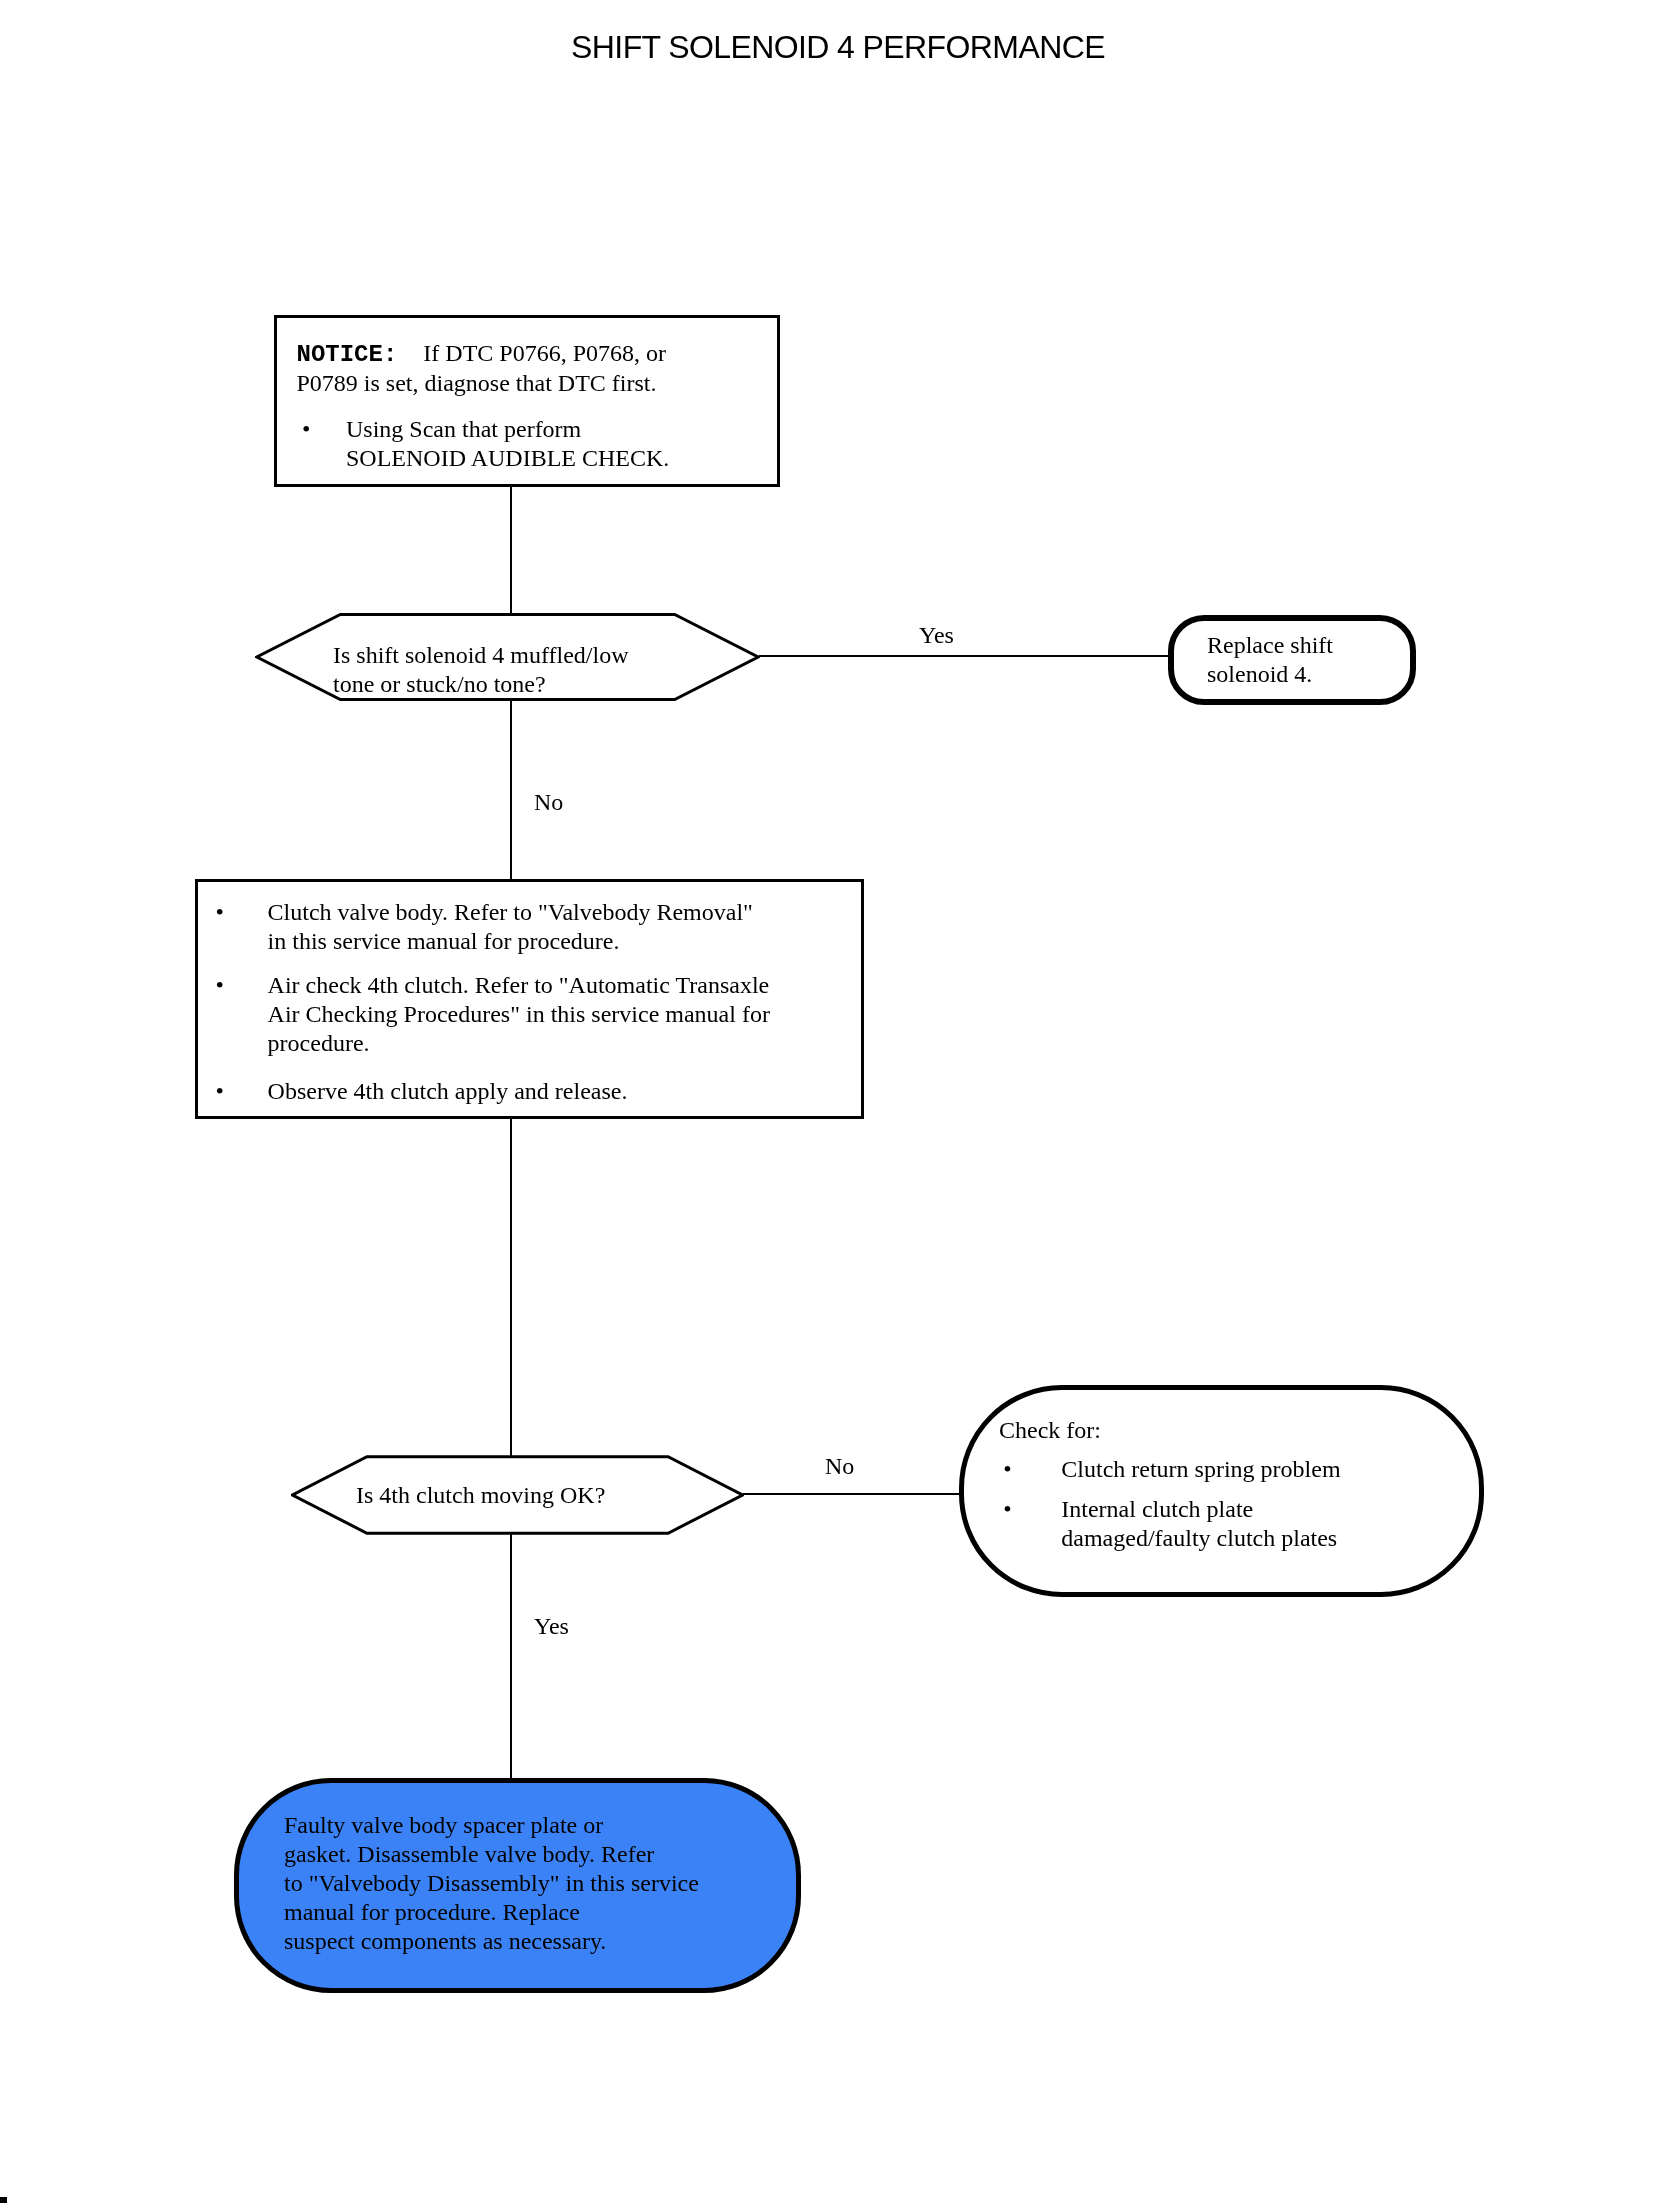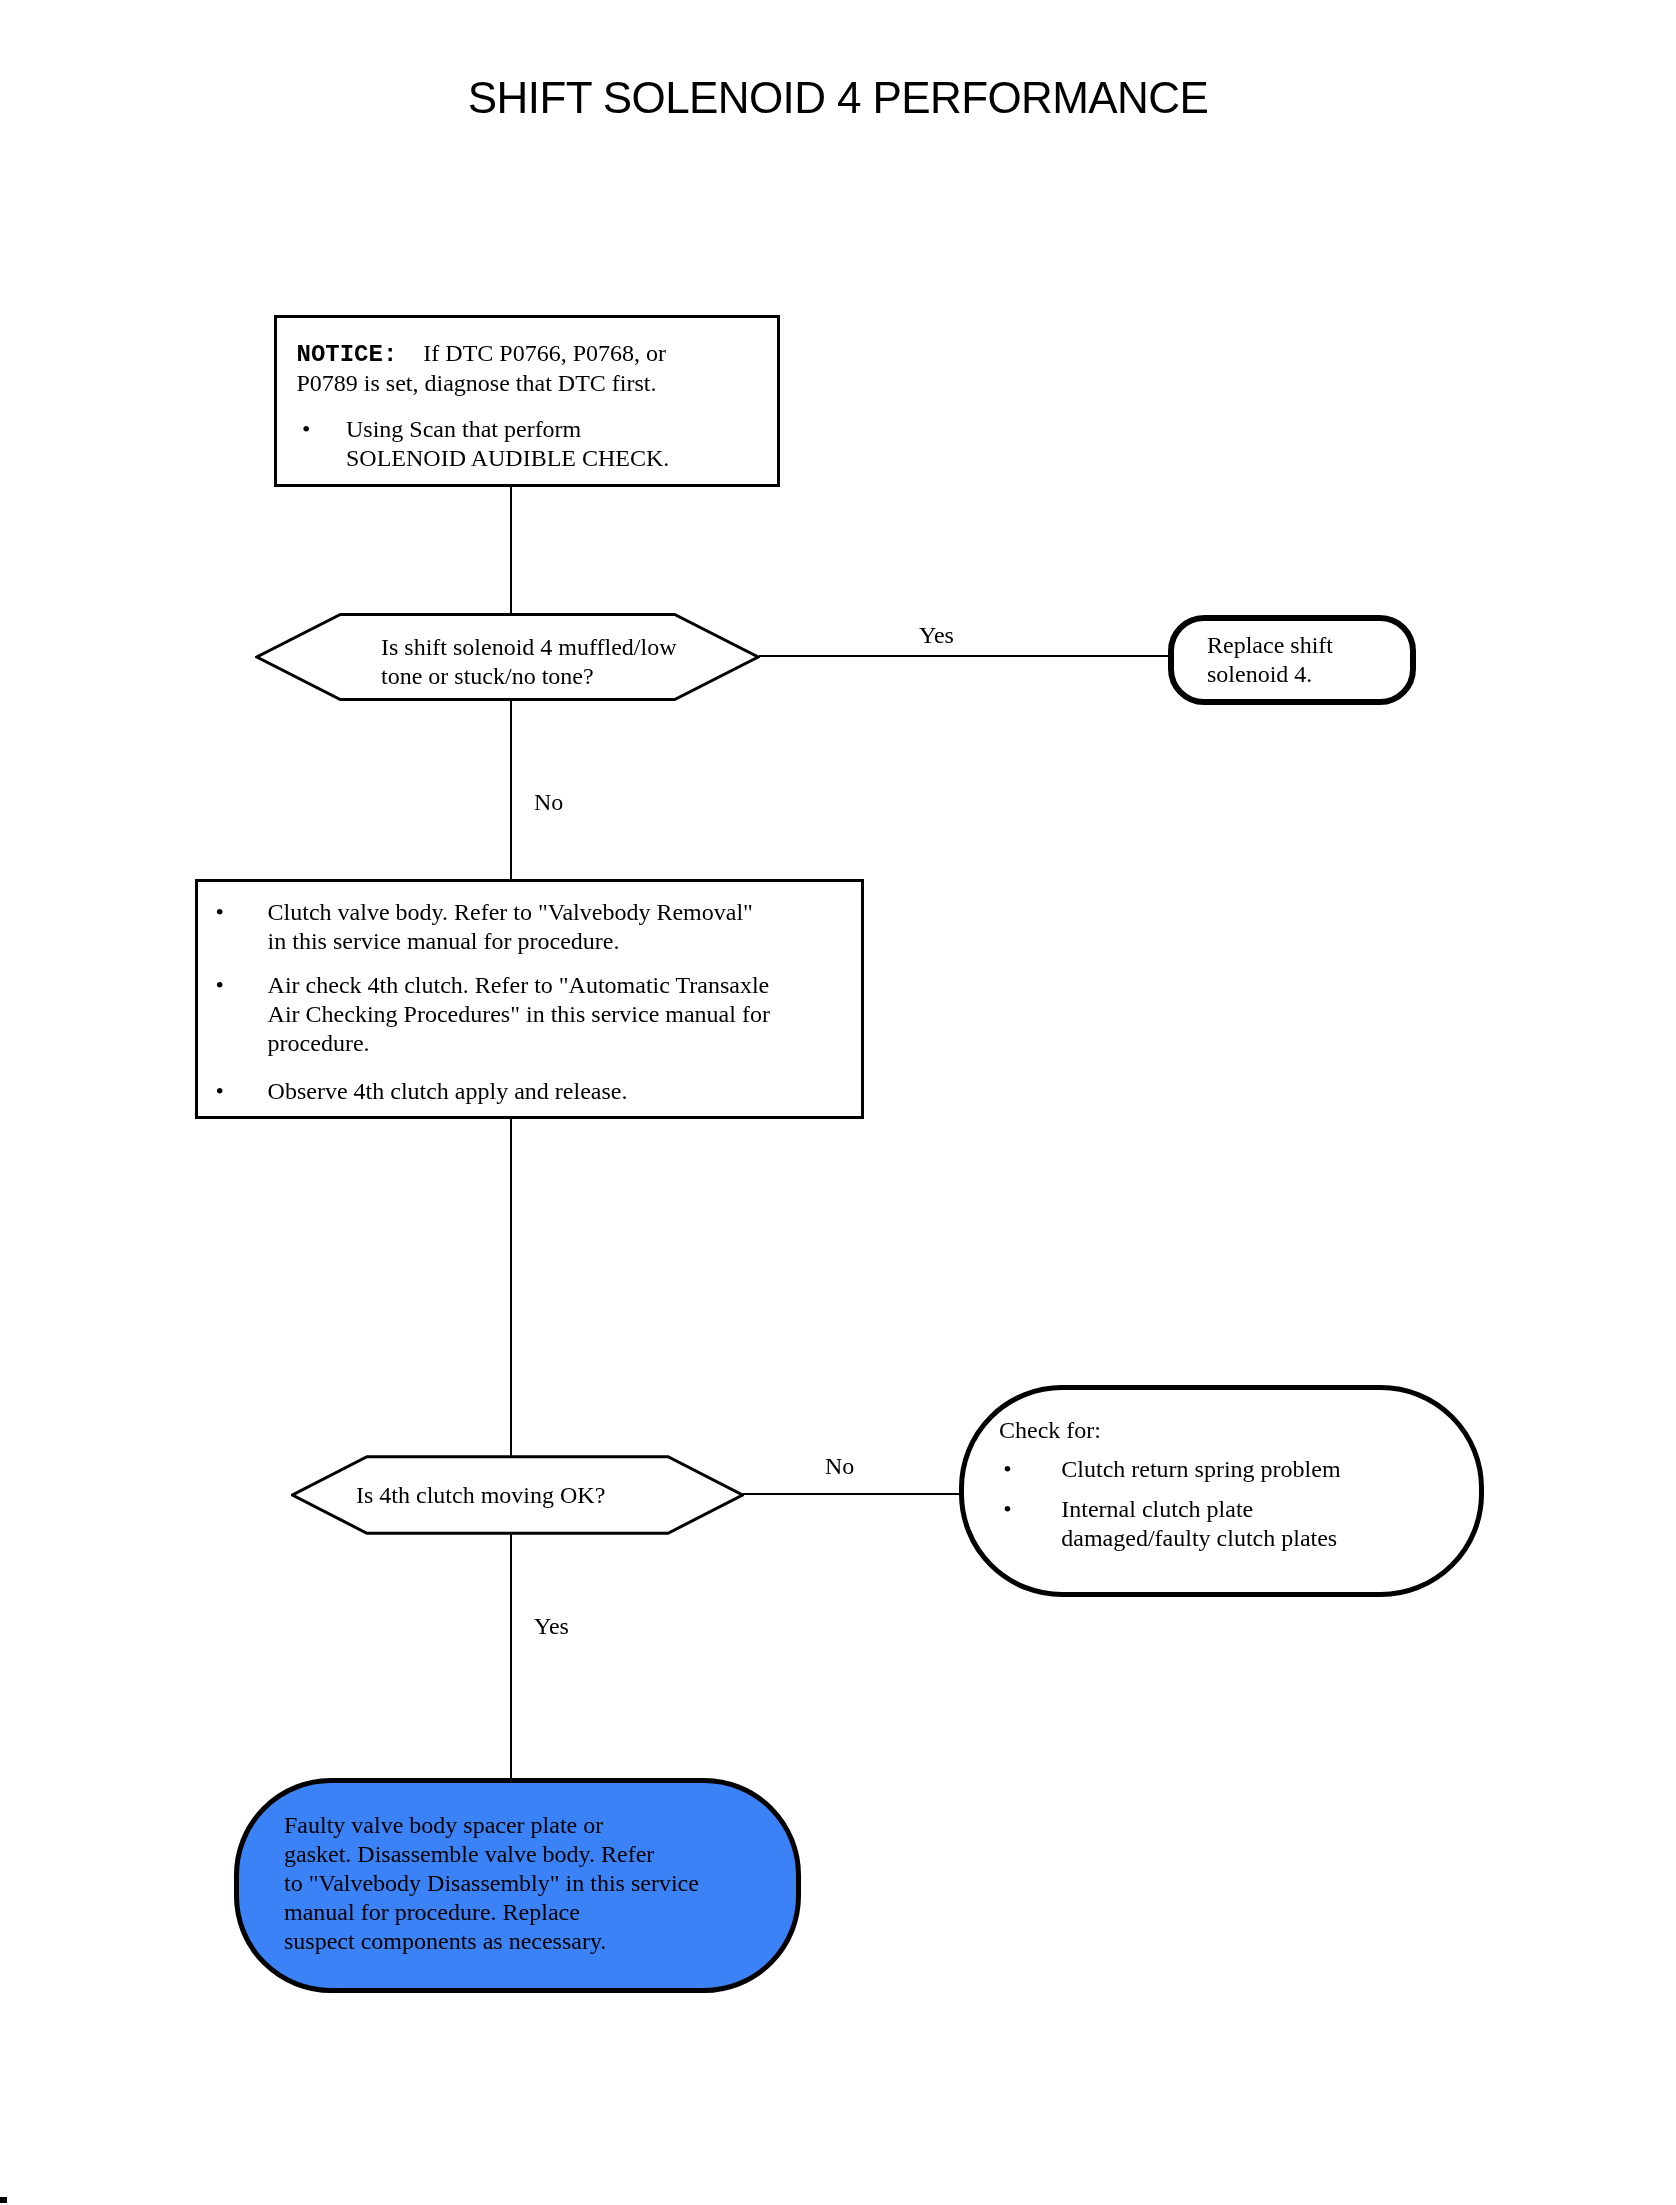--- a/index.html
+++ b/index.html
@@ -5,38 +5,37 @@
   html,body{margin:0;padding:0;}
   body{
     width:1676px;height:2205px;position:relative;background:#ffffff;color:#000;
     font-family:"Liberation Serif", serif;overflow:hidden;
   }
   .abs{position:absolute;}
   .serif{font-size:24px;line-height:29px;white-space:pre-line;}
   .conn{position:absolute;background:#000;}
   .page-title{
     left:0;right:0;top:29px;text-align:center;
-    font-family:"Liberation Sans", sans-serif;font-size:44px;letter-spacing:-0.6px;
+    font-family:"Liberation Sans", sans-serif;font-size:32px;letter-spacing:-0.6px;
     white-space:pre;
-    margin-top:44px;
   }
   .notice-box{
     left:274px;top:315px;width:506px;height:172px;
     border:3.6px solid #000;background:#fff;box-sizing:border-box;
     padding:20.7px 18px 0 19.5px;
   }
   .notice-head{font-weight:bold;margin-right:26px;font-family:Liberation Mono, monospace;}
   .bullet-row{display:flex;}
   .glyph{flex:none;}
   .notice-box .bullet-row{margin-top:17px;}
   .notice-box .glyph{width:44px;padding-left:5.5px;}
   .hex-wrap{overflow:visible;}
   .hex-wrap svg{position:absolute;left:0;top:0;}
   .hex1{left:255px;top:613px;width:505px;height:88px;}
-  .hex1-text{left:78px;top:20px;width:401px;margin-left:48px;}
+  .hex1-text{left:78px;top:28px;width:401px;}
   .hex2{left:291px;top:1455px;width:453px;height:80px;text-align:center;}
   .hex2-text{left:65px;top:0;height:80px;display:flex;align-items:center;}
   .stadium1{
     left:1168px;top:615px;width:248px;height:90px;
     border:6px solid #000;border-radius:36px;background:#fff;box-sizing:border-box;
     display:flex;align-items:center;padding-left:33px;
   }
   .proc-box{
     left:195px;top:879px;width:669px;height:240px;
     border:3px solid #000;background:#fff;box-sizing:border-box;

